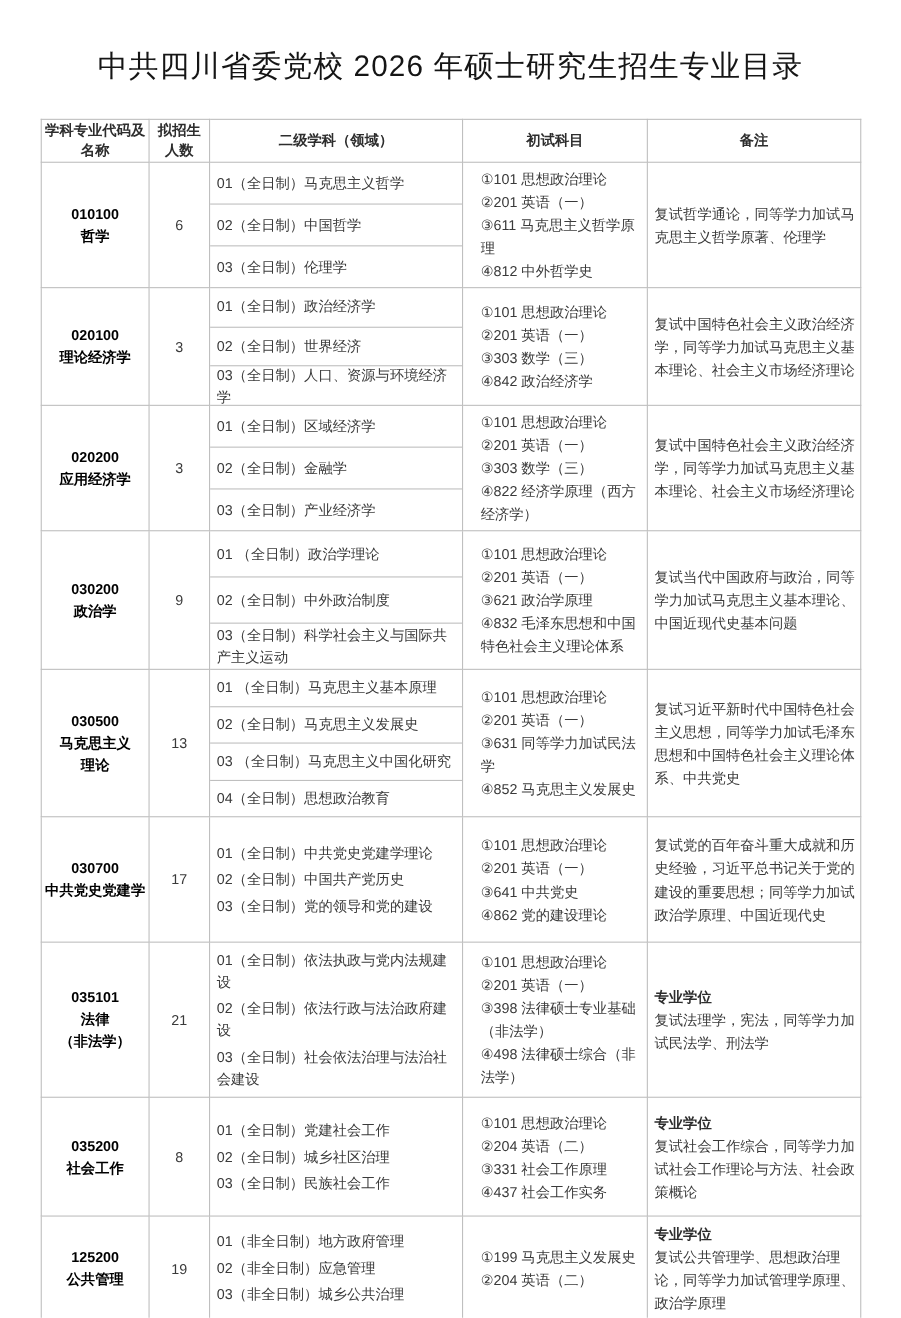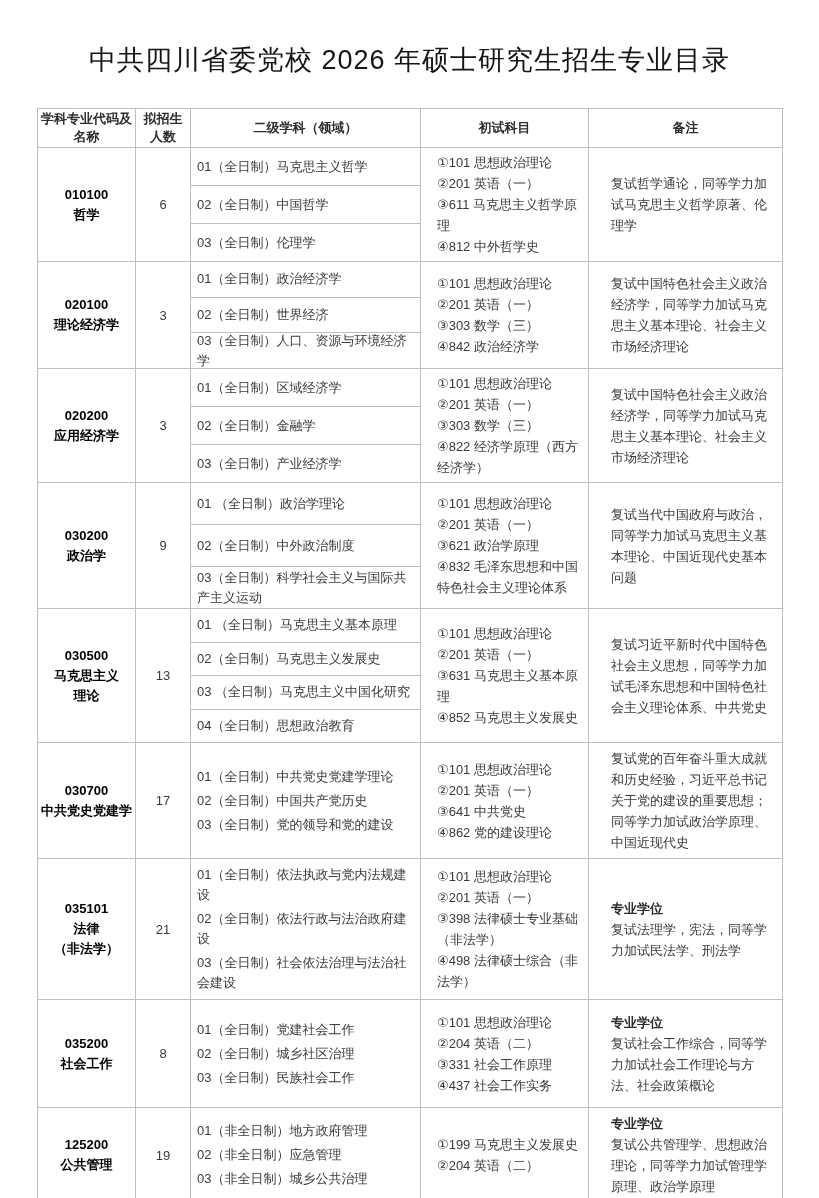--- a/index.html
+++ b/index.html
@@ -74,21 +74,21 @@
     padding:3px 6px;
   }
   .majors.divided .major-item + .major-item{
     border-top:1px solid var(--line);
   }
   td.c4{padding:4px 2px 4px 16px;}
   .subject-item{
     line-height:21px;
     text-align:left;
   }
-  td.c5{padding:5px 3px 5px 22px;line-height:21px;}
+  td.c5{padding:5px 3px 5px 6px;line-height:21px;}
   .note-title{font-weight:bold;color:#2d2d2d;}
   
   .catalog tbody tr:nth-child(1) td{height:90px;}
   .catalog tbody tr:nth-child(2) td{height:107px;}
   .catalog tbody tr:nth-child(3) td{height:107px;}
   .catalog tbody tr:nth-child(4) td{height:126px;}
   .catalog tbody tr:nth-child(5) td{height:134px;}
   .catalog tbody tr:nth-child(6) td{height:114px;}
   .catalog tbody tr:nth-child(7) td{height:134px;}
   .catalog tbody tr:nth-child(8) td{height:108px;margin-top:44px;}
@@ -220,21 +220,21 @@
       <div class="majors divided">
             <div class="major-item">01 （全日制）马克思主义基本原理</div>
             <div class="major-item">02（全日制）马克思主义发展史</div>
             <div class="major-item">03 （全日制）马克思主义中国化研究</div>
             <div class="major-item">04（全日制）思想政治教育</div>
           </div>
     </td>
     <td class="c4">
           <div class="subject-item">①101 思想政治理论</div>
           <div class="subject-item">②201 英语（一）</div>
-          <div class="subject-item">③631 马克思主义基本原理</div>
+          <div class="subject-item">③631 同等学力加试民法学</div>
           <div class="subject-item">④852 马克思主义发展史</div>
         </td>
     <td class="c5">
           <div class="note-text">复试习近平新时代中国特色社会主义思想，同等学力加试毛泽东思想和中国特色社会主义理论体系、中共党史</div>
         </td>
   </tr>
       <tr>
     <td class="c1">
       <div class="code">030700</div>
       <div class="pname">中共党史党建学</div>

